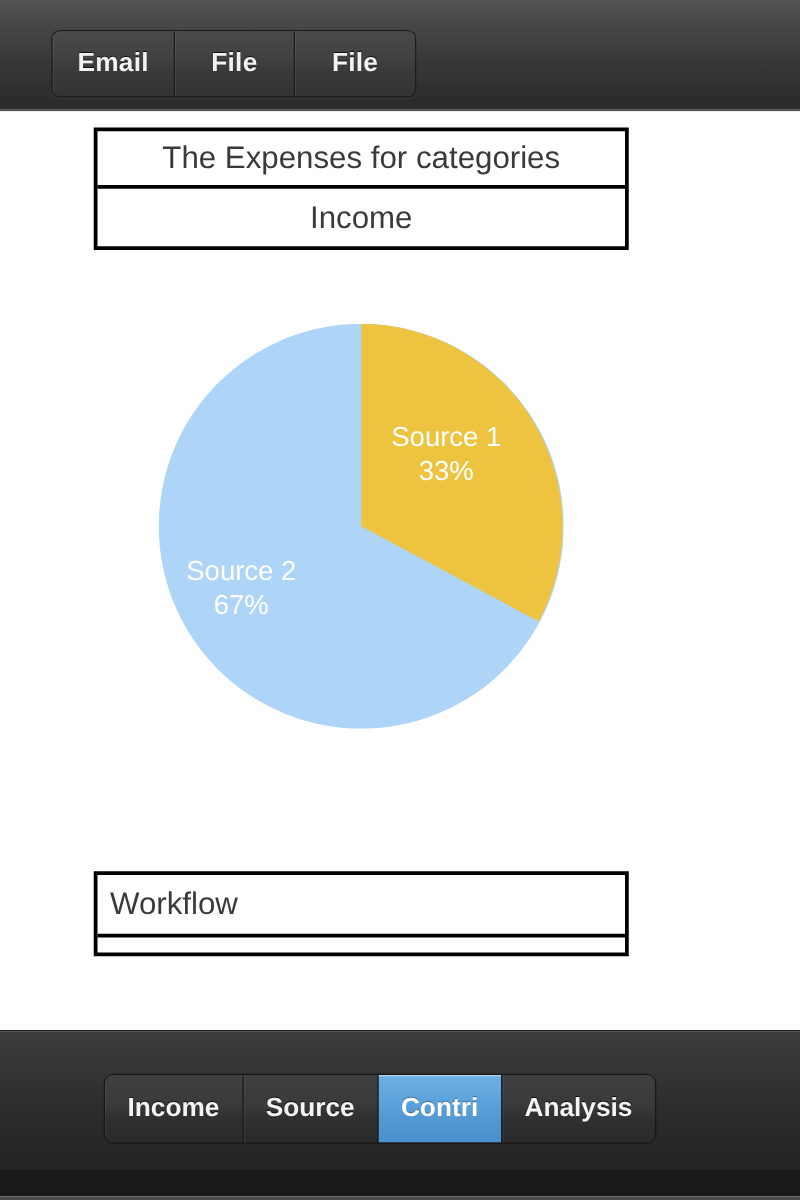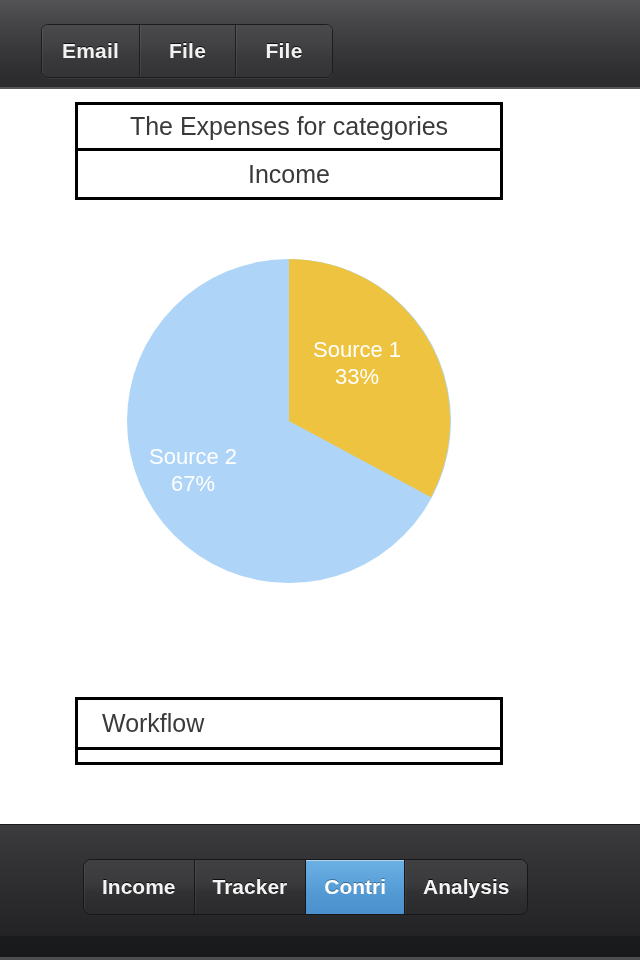--- a/index.html
+++ b/index.html
@@ -49,21 +49,21 @@
   #header-table{ left:75px; top:13px; width:428px; }
   #footer-table{ left:75px; top:608px; width:428px; }
 
   .trow{
     height:46px; display:flex; align-items:center;
     border-bottom:3px solid #000000;
     color:#3a3a3a; font-size:25px;
   }
   .trow:last-child{ border-bottom:none; }
   .trow.center{ justify-content:center; }
-  .trow.left{ justify-content:flex-start; padding-left:24px; }
+  .trow.left{ justify-content:flex-start; padding-left:10px; }
   .trow.tall{ height:50px; }
   .trow.clip{ height:12px; }
 
   
   .piewrap{
     position:absolute; left:127px; top:170px; width:324px; height:324px;
   }
   .piewrap svg{ display:block; width:324px; height:324px; }
   .slice-label{
     position:absolute; color:#ffffff; font-size:22px; text-align:center;
@@ -154,21 +154,21 @@
       <div class="trow left clip">
         <span></span>
       </div>
     </div>
 
   </div>
 
   <div class="bottombar">
     <div class="seg-bottom">
       <div class="seg-btn">Income</div>
-      <div class="seg-btn">Tracker</div>
+      <div class="seg-btn">Source</div>
       <div class="seg-btn active">Contri</div>
       <div class="seg-btn">Analysis</div>
     </div>
   </div>
 
   <div class="bottomfoot"></div>
 
 </div>
 
 </body></html>

